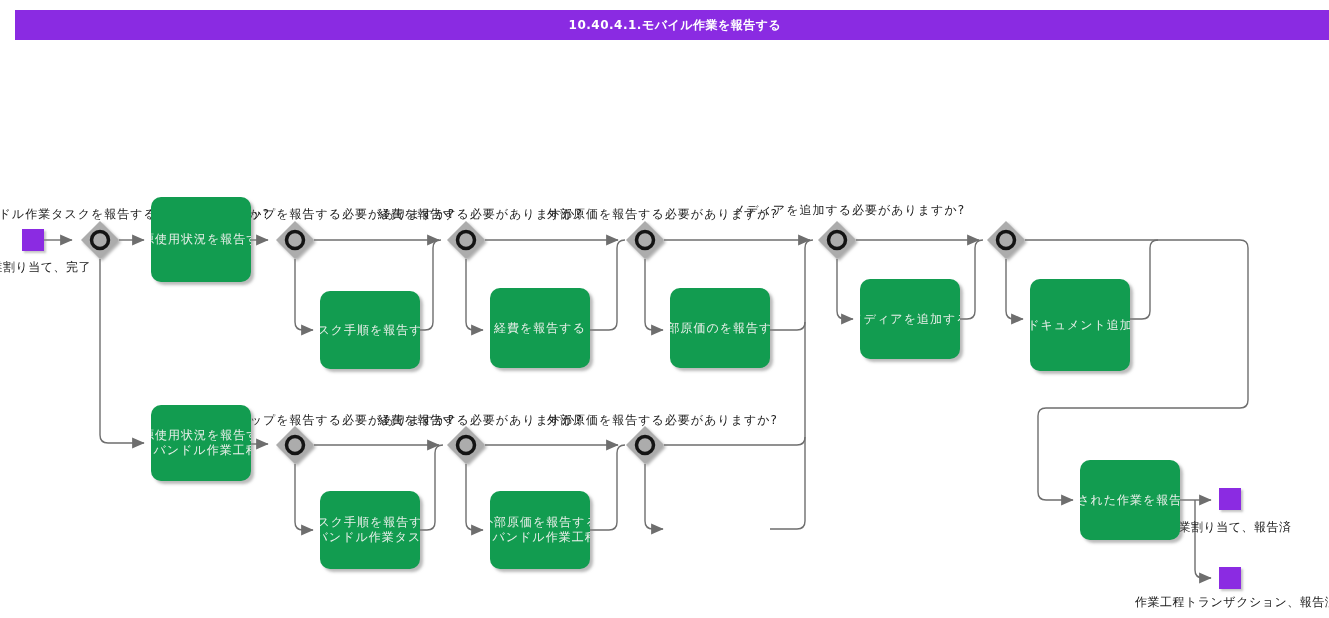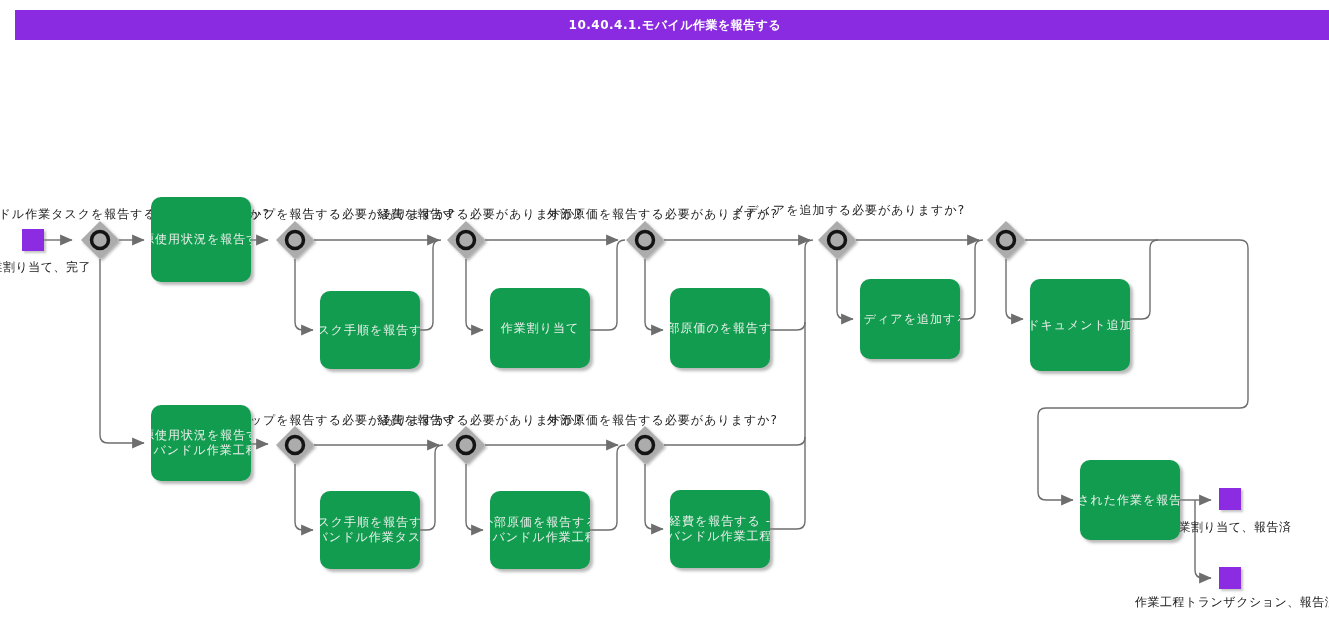--- a/index.html
+++ b/index.html
@@ -177,21 +177,21 @@
   <span class="qtext" style="left:378px;top:412px;">経費を報告する必要がありますか?</span>
   <span class="qtext" style="left:547px;top:412px;">外部原価を報告する必要がありますか?</span>
 
   <div class="act" style="left:151px;top:197px;width:100px;height:85px;">
     <span class="l">資源使用状況を報告する</span>
   </div>
   <div class="act" style="left:320px;top:291px;width:100px;height:78px;">
     <span class="l">タスク手順を報告する</span>
   </div>
   <div class="act" style="left:490px;top:288px;width:100px;height:80px;">
-    <span class="l">作業割り当て</span>
+    <span class="l">経費を報告する</span>
   </div>
   <div class="act" style="left:670px;top:288px;width:100px;height:80px;">
     <span class="l">外部原価のを報告する</span>
   </div>
   <div class="act" style="left:860px;top:279px;width:100px;height:80px;">
     <span class="l">メディアを追加する</span>
   </div>
   <div class="act" style="left:1030px;top:279px;width:100px;height:92px;">
     <span class="l">ドキュメント追加</span>
   </div>
@@ -201,22 +201,18 @@
     <span class="l">- バンドル作業工程</span>
   </div>
   <div class="act" style="left:320px;top:491px;width:100px;height:78px;">
     <span class="l">タスク手順を報告する</span>
     <span class="l">- バンドル作業タスク</span>
   </div>
   <div class="act" style="left:490px;top:491px;width:100px;height:78px;">
     <span class="l">外部原価を報告する</span>
     <span class="l">- バンドル作業工程</span>
   </div>
-  <div class="act" style="left:670px;top:490px;width:100px;height:78px;">
-    <span class="l">経費を報告する -</span>
-    <span class="l">バンドル作業工程</span>
-  </div>
 
   <div class="act" style="left:1080px;top:460px;width:100px;height:80px;">
     <span class="l">完了された作業を報告する</span>
   </div>
 
 </div>
 
 </body></html>

